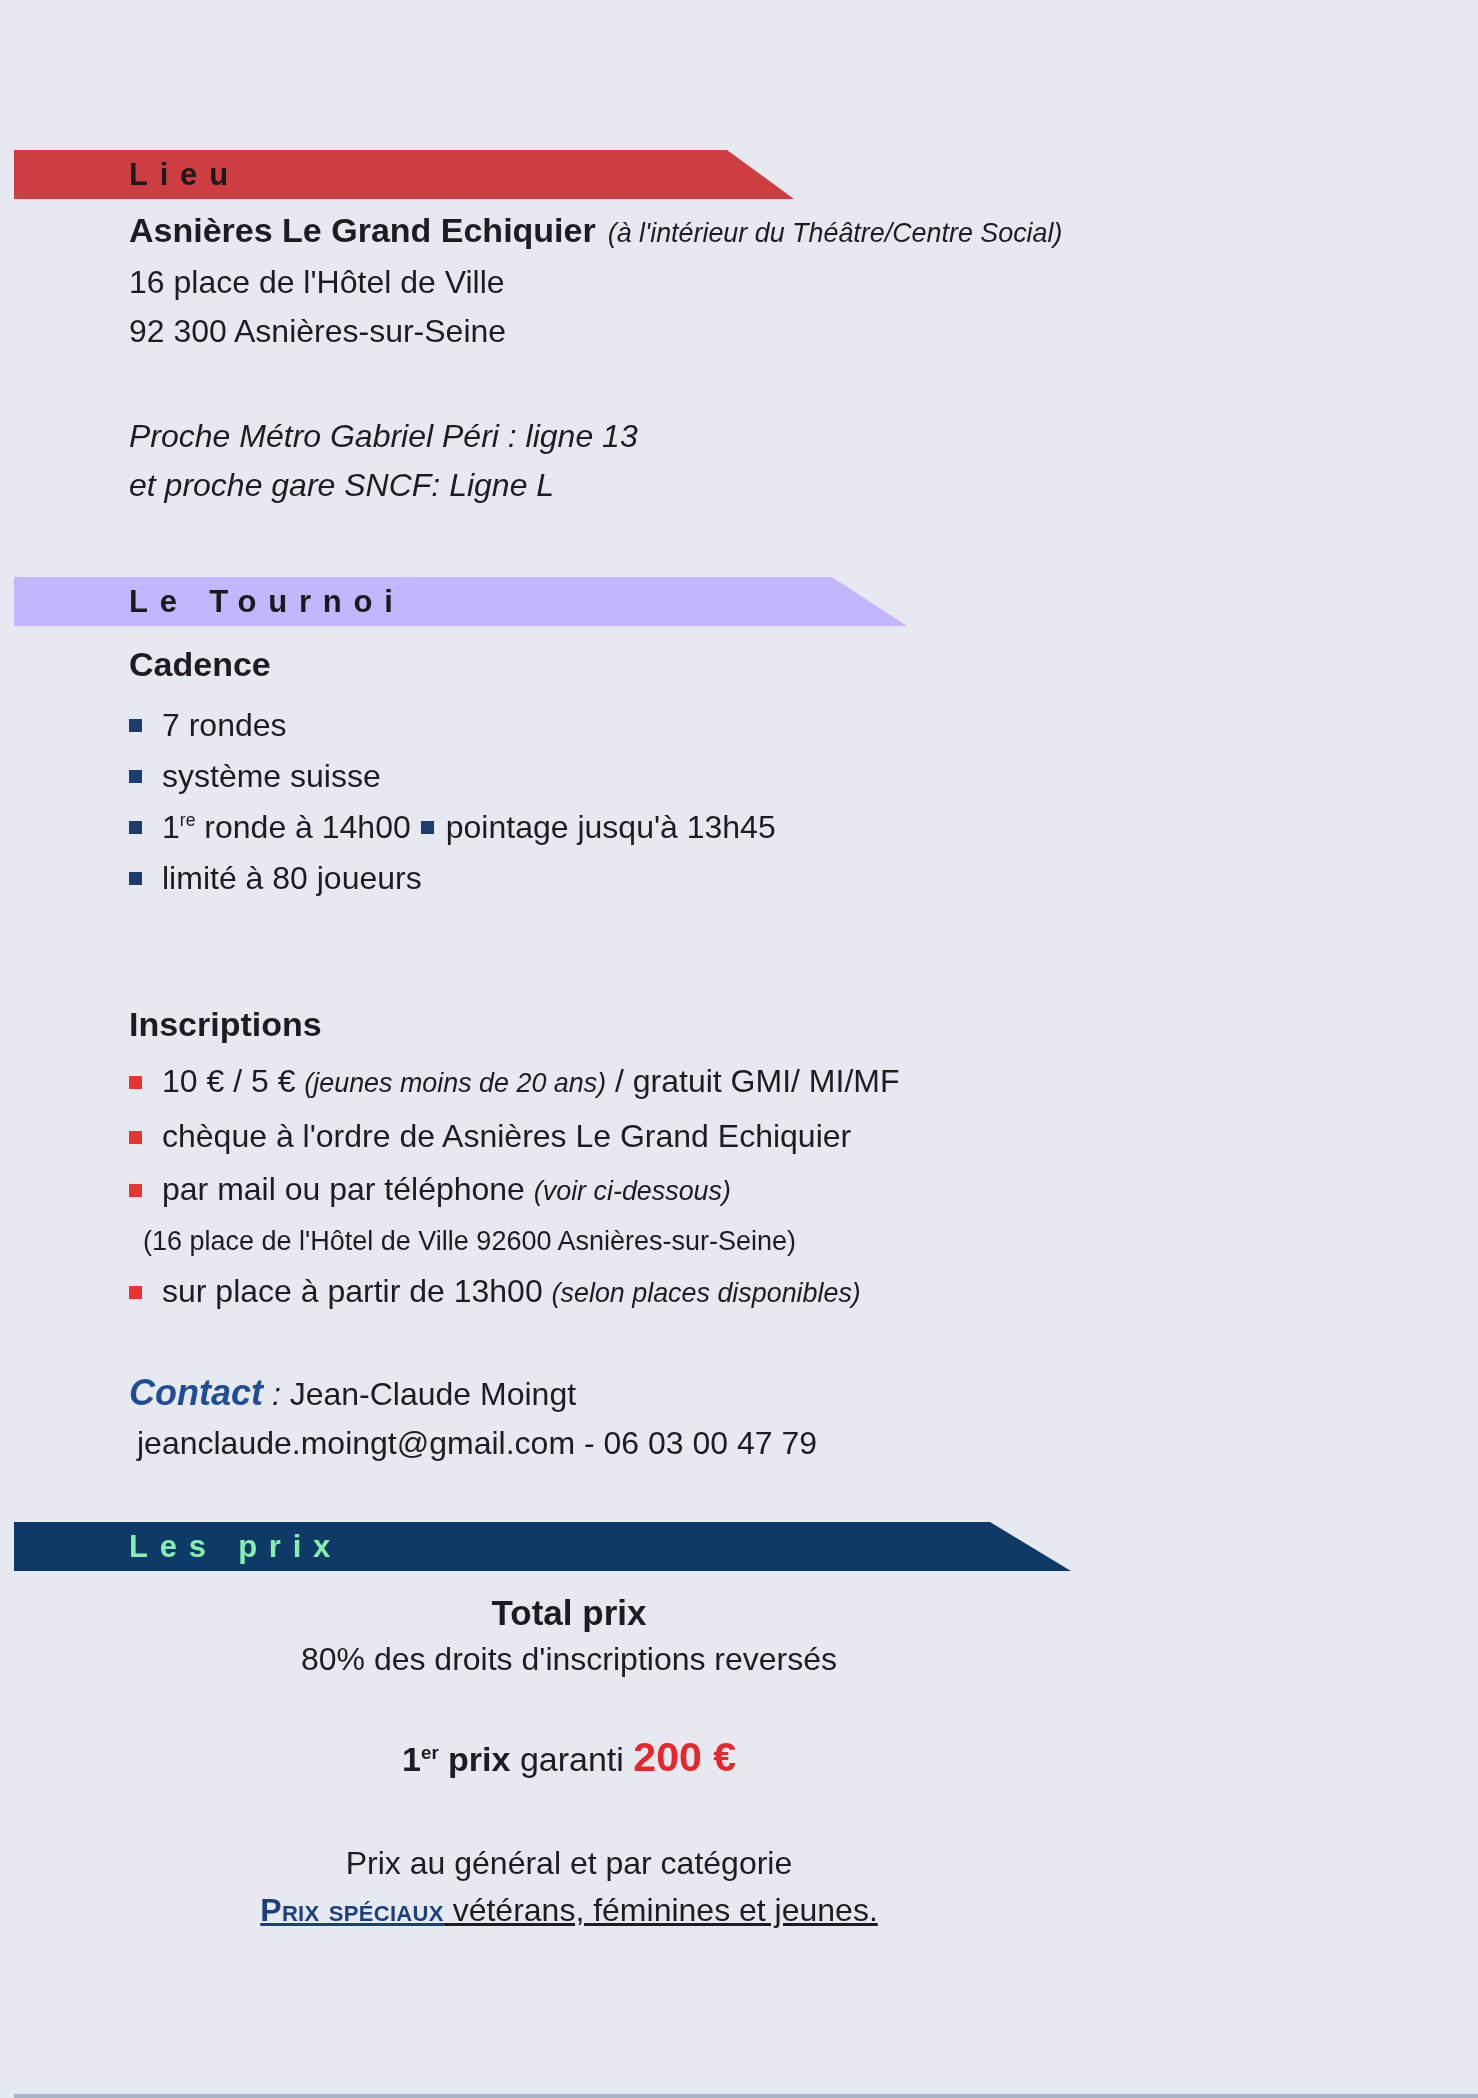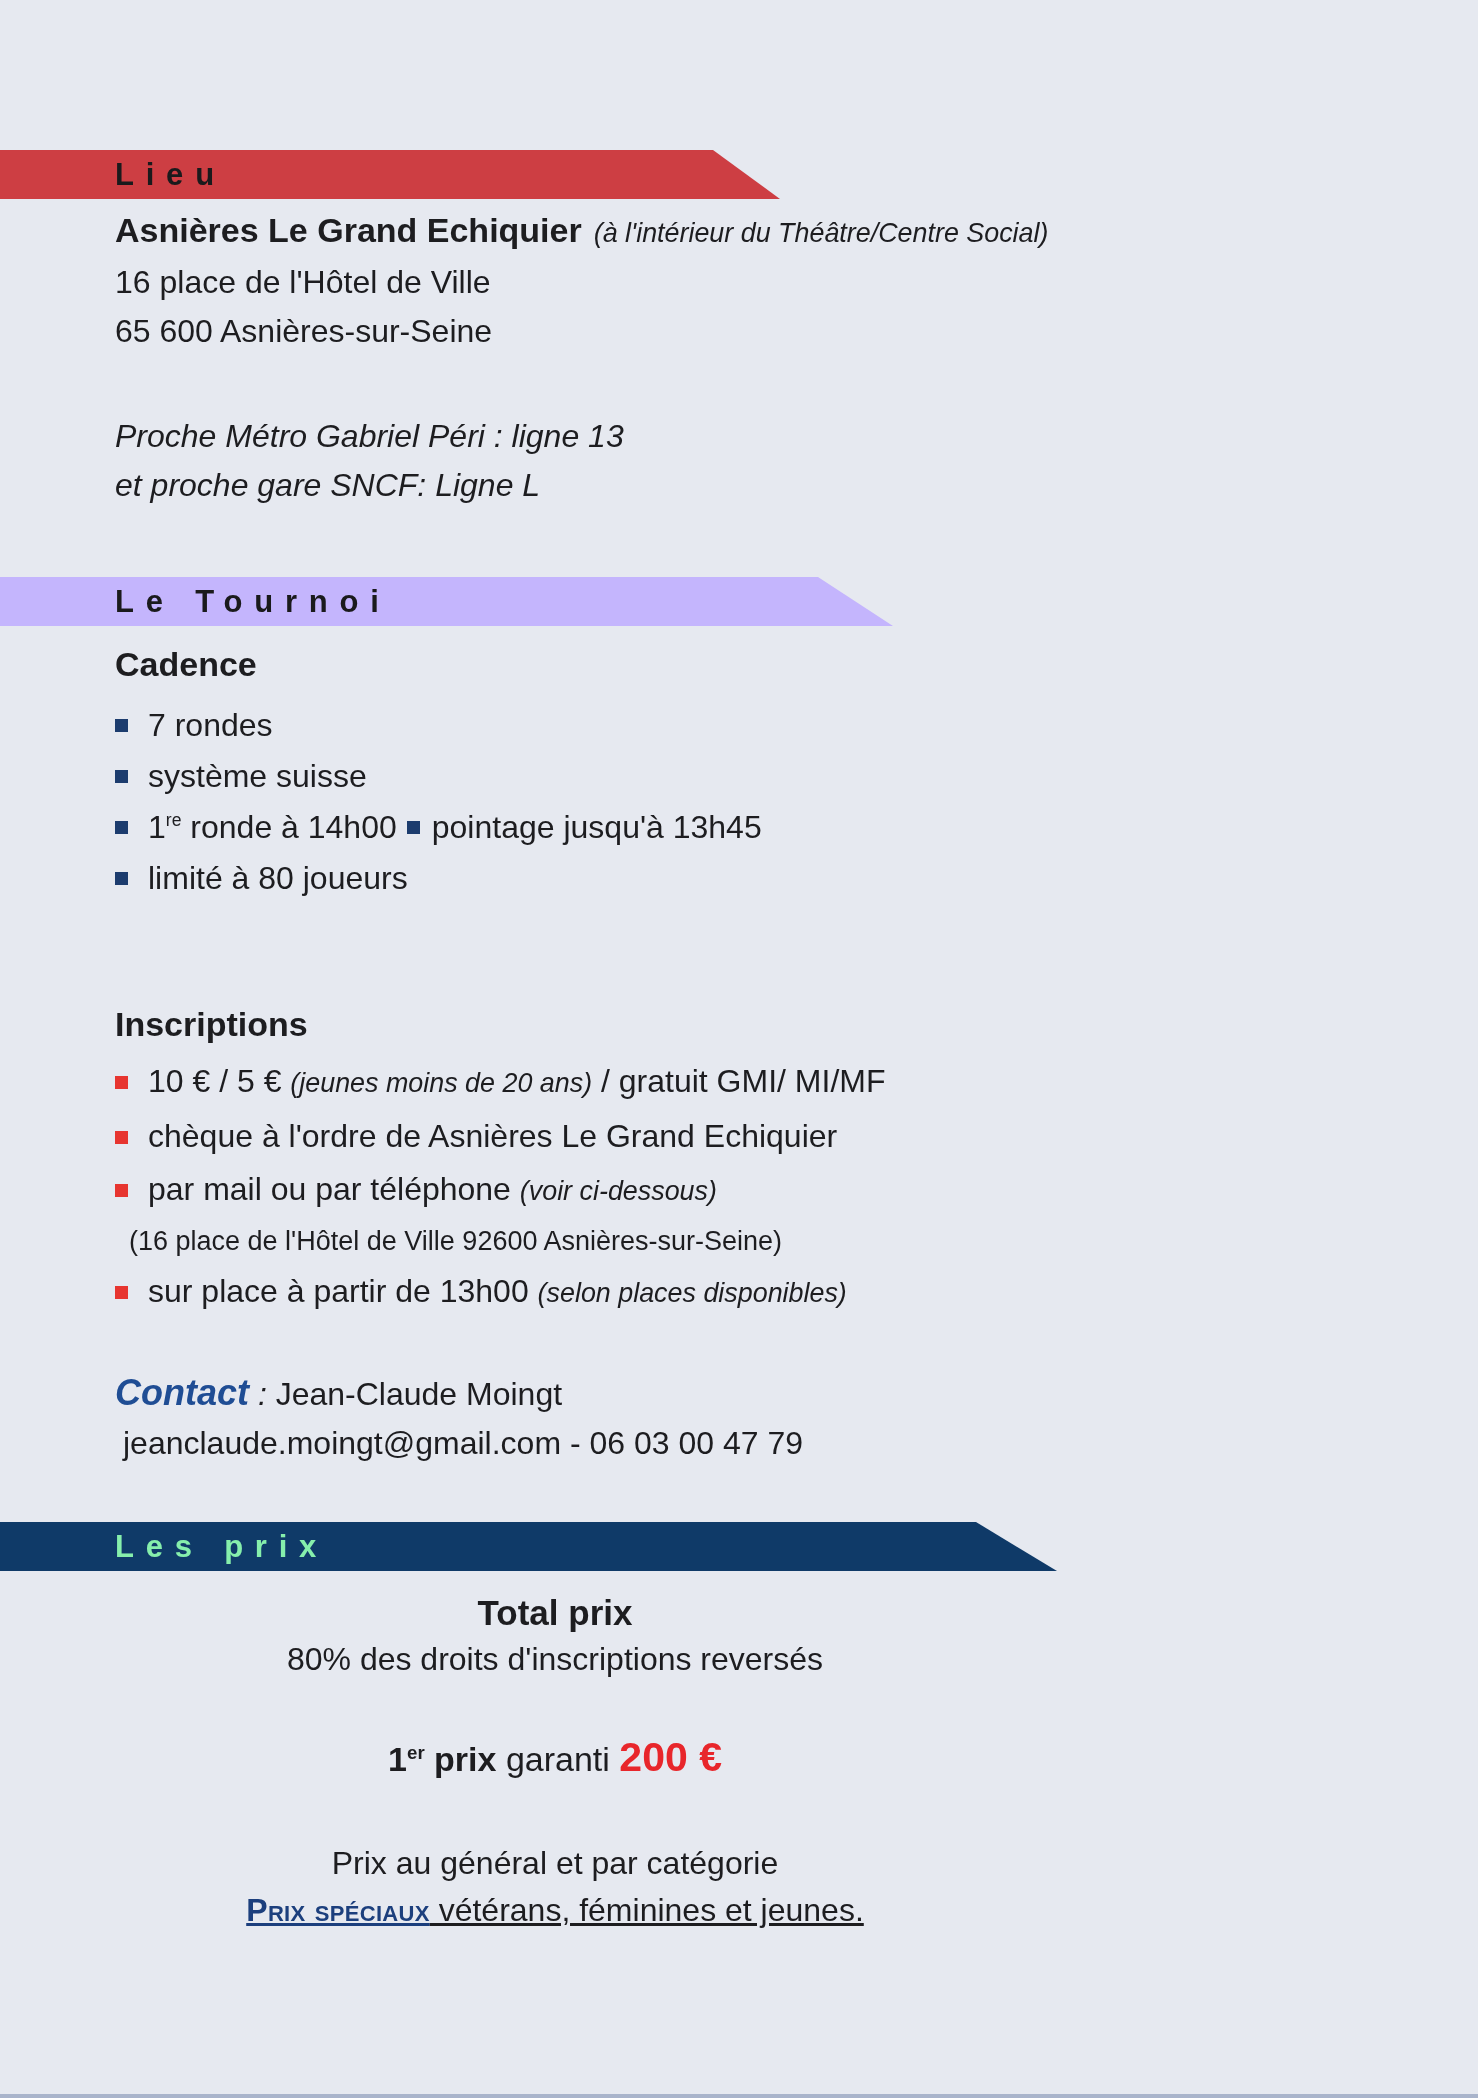--- a/index.html
+++ b/index.html
@@ -4,21 +4,21 @@
 <style>
   * { margin:0; padding:0; box-sizing:border-box; }
   html,body { width:1478px; height:2098px; }
   body {
     font-family: "Liberation Sans", "DejaVu Sans", sans-serif;
     background:#e6e9f0;
     color:#1d1d20;
     position:relative;
     overflow:hidden;
   }
-  .page { position:absolute; inset:0; }
+  .page { position:absolute; inset:0;margin-left:14px; }
 
   
   .banner { position:absolute; left:0; width:100%; height:49px; }
   .banner-lieu   { top:150px;  background:#cd3e43; clip-path:polygon(0 0,713px 0,780px 100%,0 100%); }
   .banner-tournoi{ top:577px;  background:#c4b5fd; clip-path:polygon(0 0,818px 0,893px 100%,0 100%); }
   .banner-prix   { top:1522px; background:#0f3a68; clip-path:polygon(0 0,976px 0,1057px 100%,0 100%); }
   .banner-label {
     display:inline-block;
     padding-left:115px;
     line-height:49px;
@@ -89,21 +89,21 @@
 
   <div class="banner banner-lieu">
     <span class="banner-label">Lieu</span>
   </div>
 
   <div class="txt venue">
     <div>
       <span class="name">Asnières Le Grand Echiquier</span><span class="note">(à l'intérieur du Théâtre/Centre Social)</span>
     </div>
     <div>16 place de l'Hôtel de Ville</div>
-    <div>65 600 Asnières-sur-Seine</div>
+    <div>92 300 Asnières-sur-Seine</div>
   </div>
 
   <div class="txt transit">
     <div>Proche Métro Gabriel Péri : ligne 13</div>
     <div>et proche gare SNCF: Ligne L</div>
   </div>
 
   <div class="banner banner-tournoi">
     <span class="banner-label">Le Tournoi</span>
   </div>

